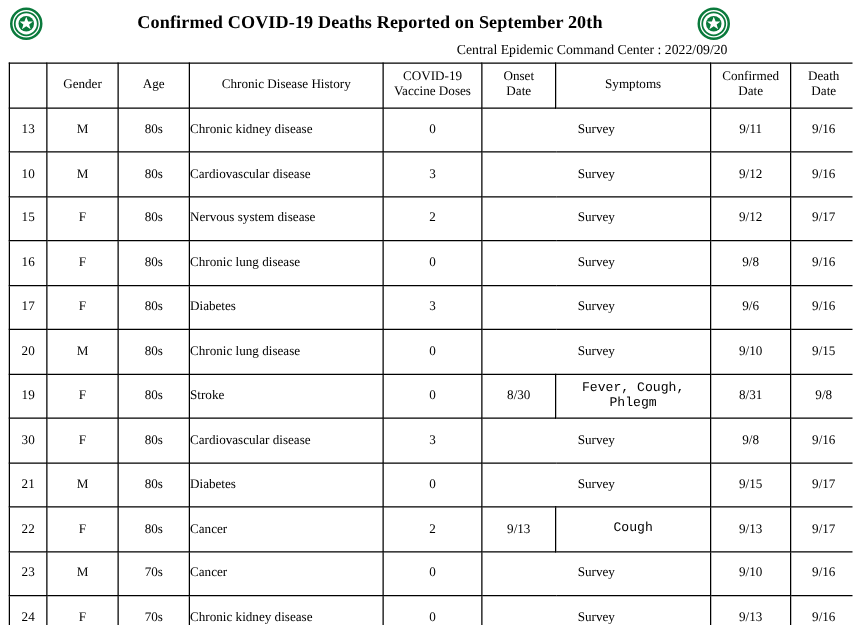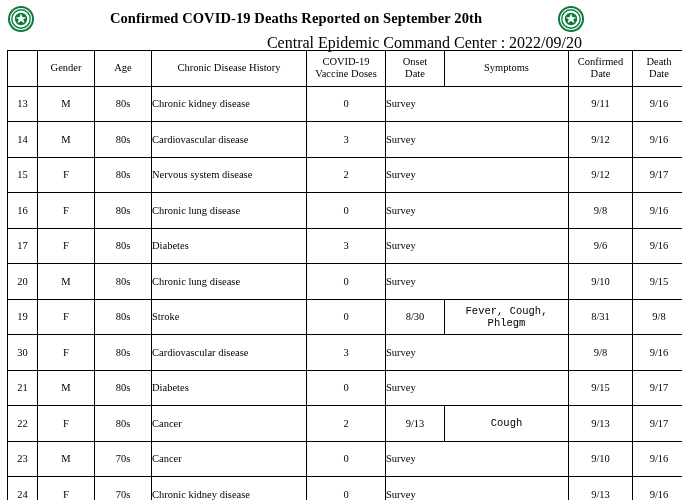--- a/index.html
+++ b/index.html
@@ -45,21 +45,21 @@
     top: 10px;
     text-align: center;
     font-size: 14.5px;
     font-weight: bold;
     letter-spacing: 0.1px;
   }
   .subtitle {
     position: absolute;
     right: 10px;
     top: 34px;
-    font-size: 16px;
+    font-size: 11px;
   }
   
   table.deaths {
     border-collapse: collapse;
     table-layout: fixed;
     width: 668px;
     margin: 6px 0 0 7px;
     font-size: 10.5px;
   }
   table.deaths th,
@@ -95,21 +95,21 @@
   td.doses,
   td.onset,
   td.conf,
   td.death {
     text-align: center;
   }
   td.num { padding-left: 2px; text-align: center; }
   td.disease { text-align: left; padding-left: 6px; font-family: Liberation Serif, serif; }
   td.symptoms { text-align: center; padding-left: 6px; font-family: Liberation Mono, monospace; }
   td.survey {
-    text-align: left;
+    text-align: center;
     padding-left: 4px;
     margin-left: 12px;
   }
 </style>
 </head>
 <body>
 
 <div class="page">
 
   <div class="header">
@@ -183,21 +183,21 @@
           <td class="num">13</td>
           <td class="gender">M</td>
           <td class="age">80s</td>
           <td class="disease">Chronic kidney disease</td>
           <td class="doses">0</td>
           <td class="survey" colspan="2">Survey</td>
           <td class="conf">9/11</td>
           <td class="death">9/16</td>
         </tr>
         <tr>
-          <td class="num">14</td>
+          <td class="num">10</td>
           <td class="gender">M</td>
           <td class="age">80s</td>
           <td class="disease">Cardiovascular disease</td>
           <td class="doses">3</td>
           <td class="survey" colspan="2">Survey</td>
           <td class="conf">9/12</td>
           <td class="death">9/16</td>
         </tr>
         <tr>
           <td class="num">15</td>

